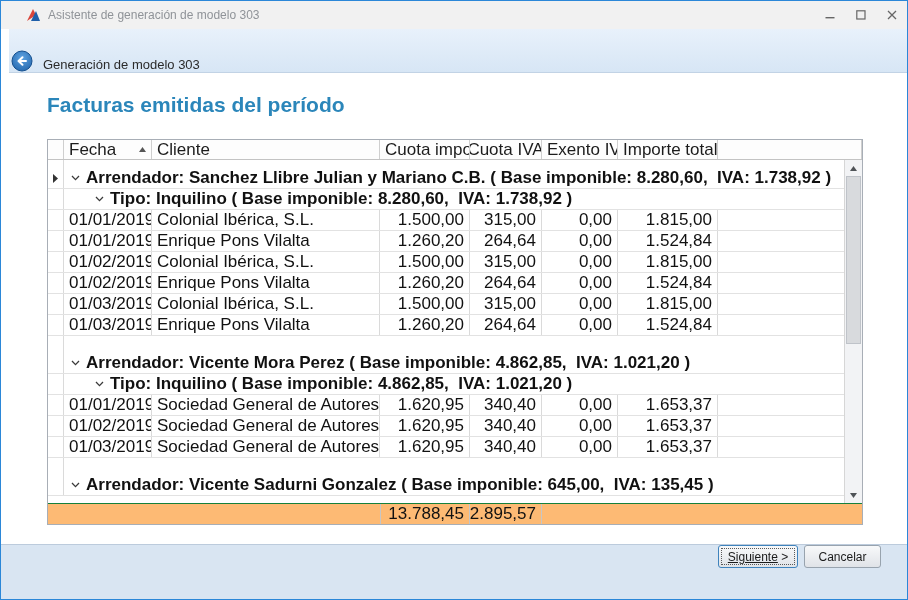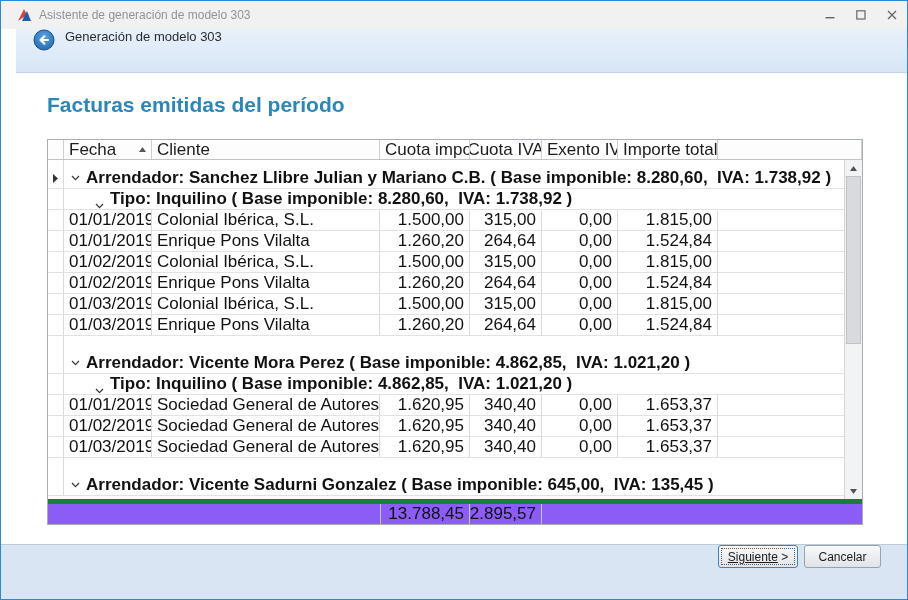--- a/index.html
+++ b/index.html
@@ -1,27 +1,27 @@
 <!DOCTYPE html>
 <html><head>
 <meta charset="utf-8">
 <style>
   html,body{margin:0;padding:0;background:#fff;}
   body{width:908px;height:600px;font-family:"Liberation Sans",sans-serif;}
   .window{position:relative;width:908px;height:600px;box-sizing:border-box;border:1px solid #2b87d8;background:#fff;overflow:hidden;}
 
   
-  .titlebar{position:absolute;left:0;top:0;right:0;height:28px;background:#f1f1f1;display:flex;align-items:center;padding-left:16px;box-sizing:border-box;}
+  .titlebar{position:absolute;left:0;top:0;right:0;height:28px;background:#f1f1f1;display:flex;align-items:center;padding-left:25px;box-sizing:border-box;}
   .app-icon{width:15px;height:15px;margin-right:7px;flex:0 0 auto;}
   .win-title{font-size:12px;color:#8f9398;}
   .win-controls{margin-left:auto;display:flex;height:100%;}
   .wbtn{width:31px;display:flex;align-items:center;justify-content:center;cursor:default;}
 
   
-  .headerbar{position:absolute;left:15px;top:28px;right:0;height:44px;background:linear-gradient(#e8f1fb,#d7e6f5);border-bottom:1px solid #c2d3e5;display:flex;align-items:flex-start;padding-left:17px;box-sizing:border-box;}
+  .headerbar{position:absolute;left:8px;top:28px;right:0;height:44px;background:linear-gradient(#e8f1fb,#d7e6f5);border-bottom:1px solid #c2d3e5;display:flex;align-items:flex-end;padding-left:2px;box-sizing:border-box;}
   .back-btn{width:22px;height:22px;margin-right:10px;flex:0 0 auto;}
   .header-title{font-size:13px;color:#2b2b2b;}
 
   
   .content{position:absolute;left:0;top:72px;right:0;bottom:55px;background:#fff;}
   .page-title{position:absolute;left:46px;top:20px;font-size:21px;font-weight:bold;color:#2b86ba;}
 
   
   .grid{position:absolute;left:46px;top:66px;width:816px;height:386px;box-sizing:border-box;border:1px solid #a8aeb6;display:flex;flex-direction:column;font-size:17px;color:#111;background:#fff;}
   .grid-header{height:19px;flex:0 0 19px;display:flex;background:#fdfdfd;border-bottom:1px solid #c3c3c3;}
@@ -39,32 +39,32 @@
   .sort-icon{margin-left:auto;padding-left:4px;display:flex;align-items:center;}
 
   .grid-middle{flex:1 1 auto;display:flex;overflow:hidden;}
   .grid-body{flex:1 1 auto;overflow:hidden;background:#fff;display:flex;flex-direction:column;}
   .row{display:flex;height:21px;flex:0 0 21px;border-bottom:1px solid #e2e2e2;background:#fff;box-sizing:border-box;}
   .spacer-row{border-bottom:none;}
   .spacer-row .cell{border-right:none;}
   .spacer-row .c-ind{border-right:1px solid #dadada;}
   .group-row{font-weight:bold;}
   .group-cell{flex:1 1 auto;border-right:none;gap:6px;padding-left:7px;}
-  .group-cell.indent{padding-left:31px;align-items:flex-end;}
+  .group-cell.indent{padding-left:31px;}
   .glabel{white-space:pre;}
   .chev{display:flex;align-items:center;}
 
   
   .vscroll{flex:0 0 17px;background:#f2f3f5;border-left:1px solid #d6d6d6;display:flex;flex-direction:column;}
   .sb-btn{height:16px;flex:0 0 16px;display:flex;align-items:center;justify-content:center;background:#f2f3f5;}
   .sb-track{flex:1 1 auto;position:relative;}
   .sb-thumb{position:absolute;left:1px;right:1px;top:0;height:168px;background:#d8dadd;border:1px solid #bfc3c9;box-sizing:border-box;}
 
   
-  .grid-footer{flex:0 0 20px;height:20px;display:flex;background:#8b5cf6;border-top:5px solid #15803d;}
+  .grid-footer{flex:0 0 20px;height:20px;display:flex;background:#fdba74;border-top:1px solid #15803d;}
   .grid-footer .cell{border-right:none;}
   .grid-footer .c-base{border-left:1px solid #c6c6c6;border-right:1px solid #c6c6c6;}
   .grid-footer .c-cuota{border-right:1px solid #c6c6c6;}
 
   
   .footerbar{position:absolute;left:0;bottom:0;right:0;height:55px;background:#d9e5f2;border-top:1px solid #bccbdc;box-sizing:border-box;}
   .btn{position:absolute;top:0;height:23px;font-family:"Liberation Sans",sans-serif;font-size:12px;color:#1b1b1b;background:linear-gradient(#f8f9fa,#e0e3e8);border:1px solid #98a3ae;border-radius:3px;padding:0 8px;}
   .btn-next{right:109px;width:80px;border-color:#3f83bd;outline:1px dotted #5a5a5a;outline-offset:-4px;}
   .btn-next .u{text-decoration:underline;}
   .btn-cancel{right:26px;width:77px;}

